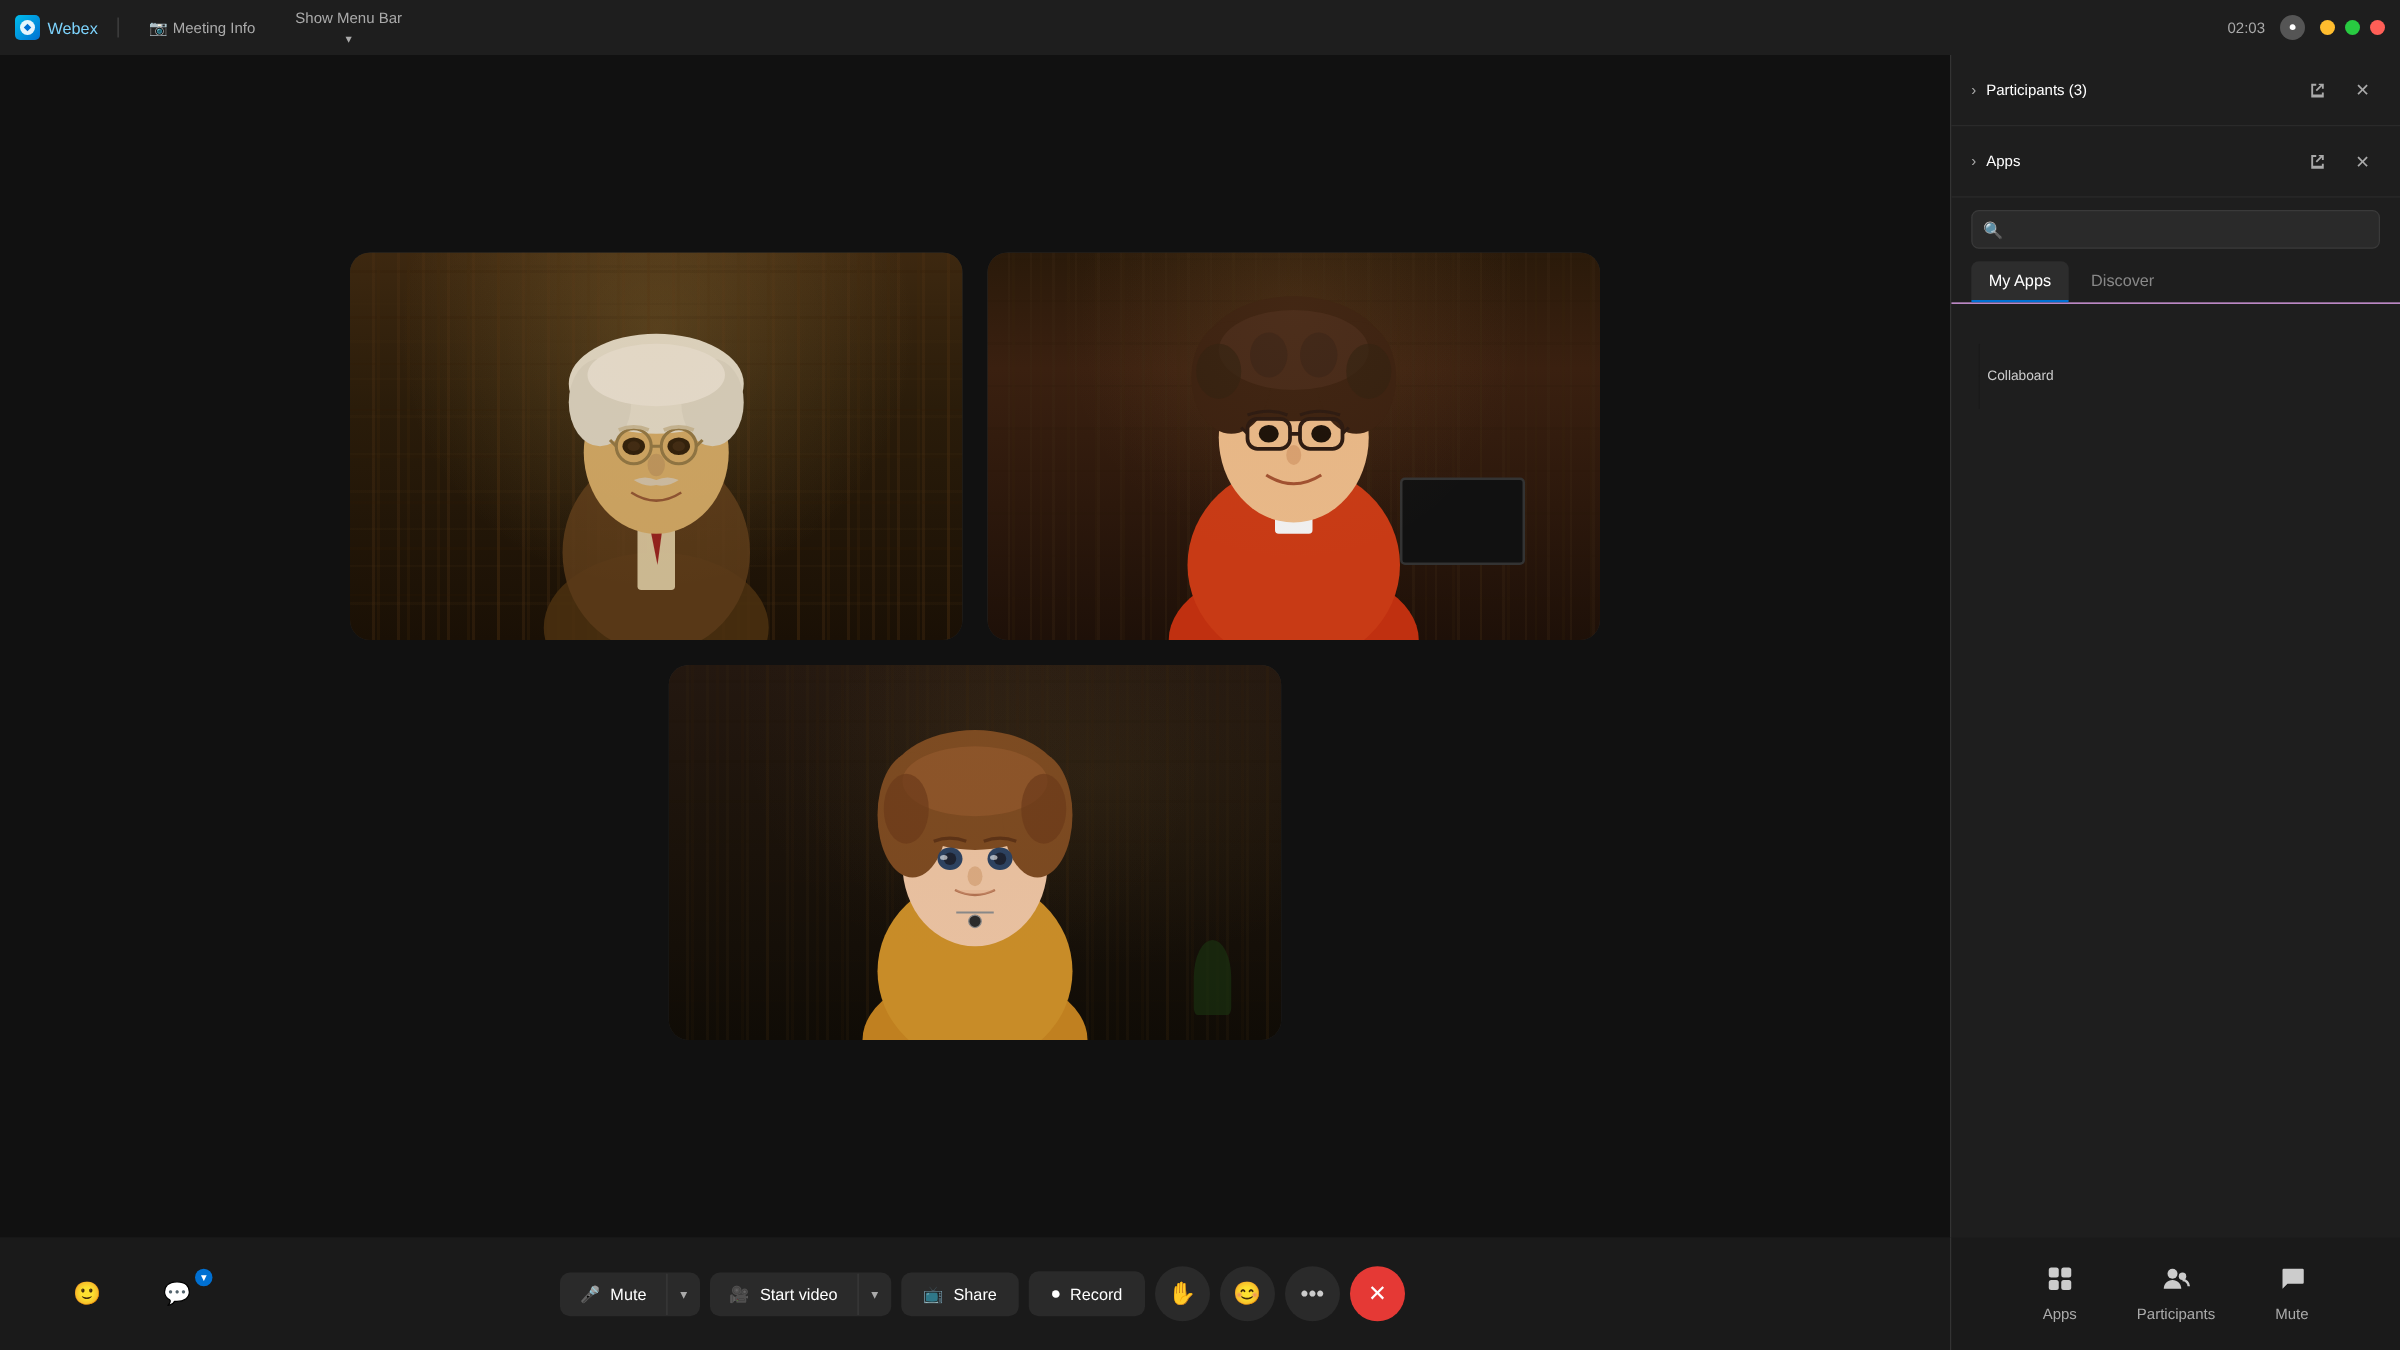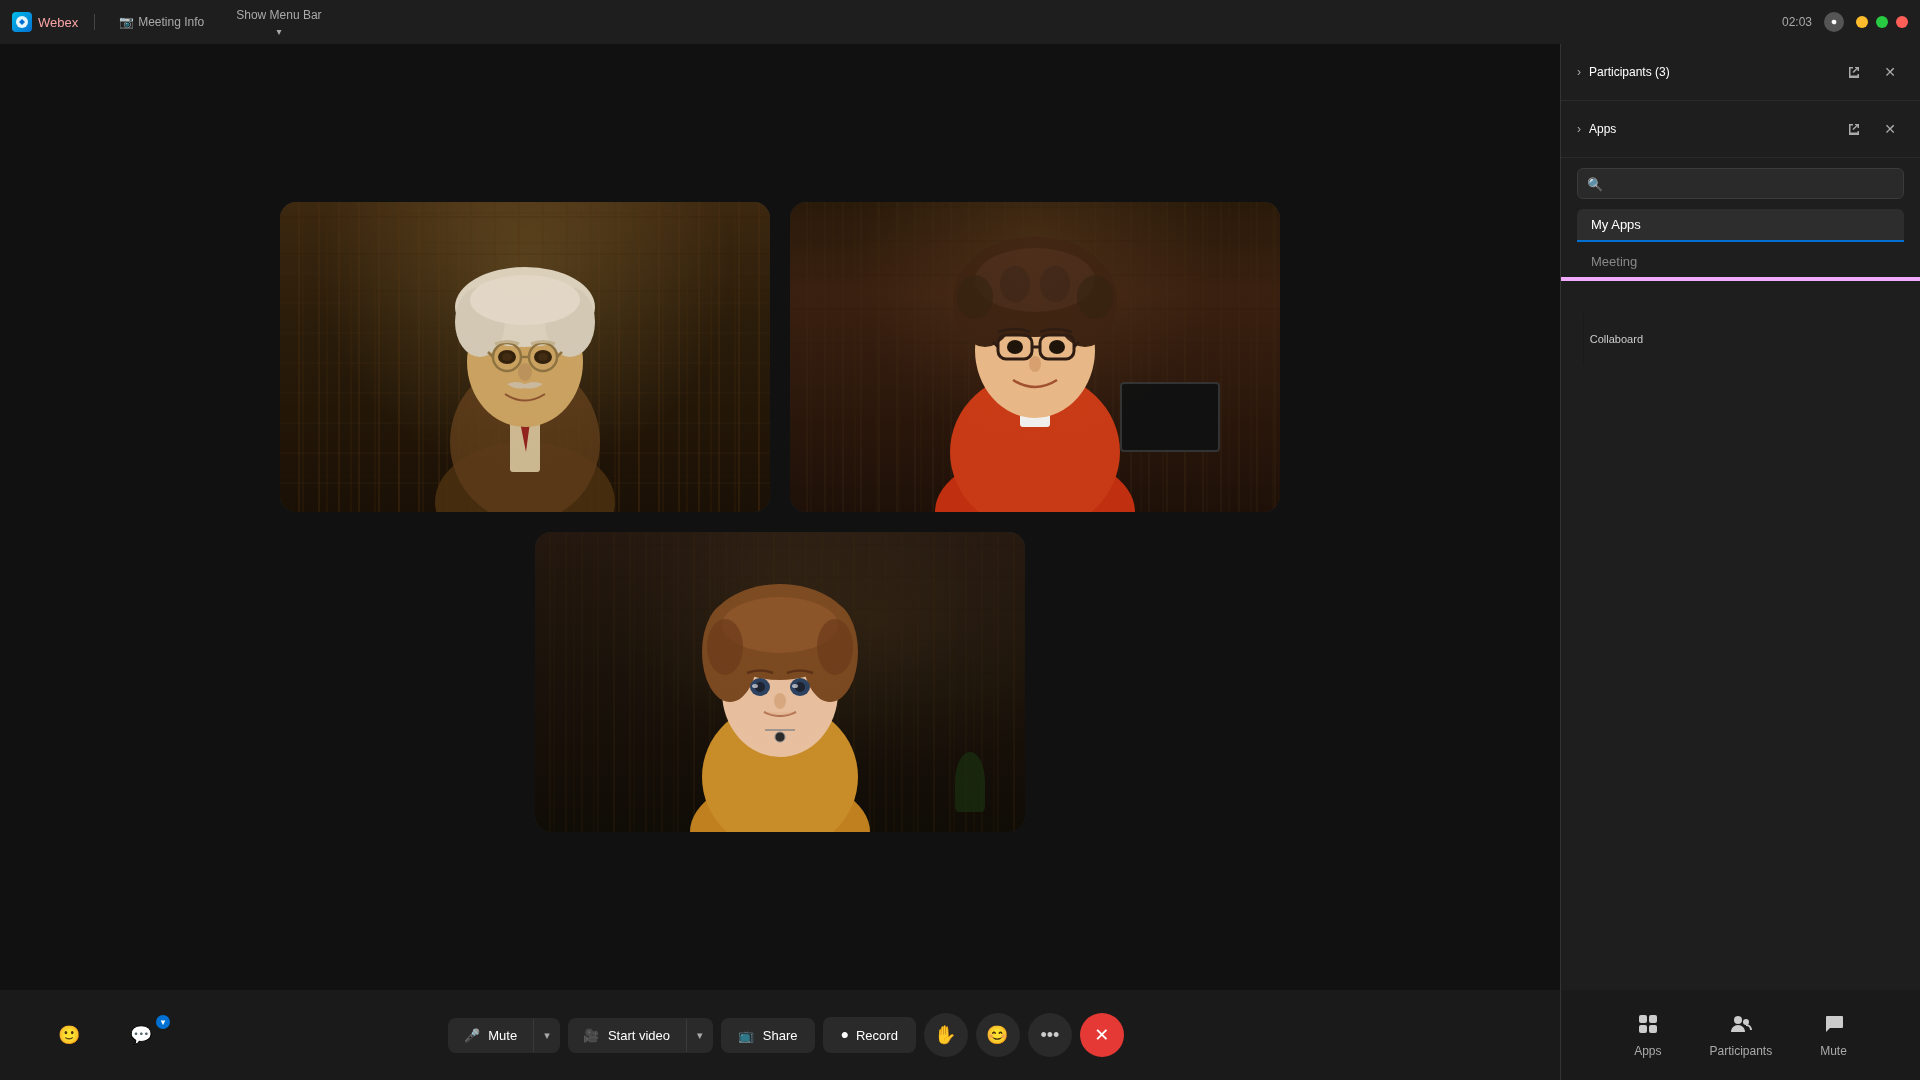--- a/index.html
+++ b/index.html
@@ -26,21 +26,21 @@
     .titlebar-left {
       display: flex;
       align-items: center;
       gap: 16px;
     }
     .webex-logo {
       display: flex;
       align-items: center;
       gap: 6px;
       font-size: 13px;
-      color: #fca5a5;
+      color: #7dd3fc;
     }
     .webex-logo-icon {
       width: 20px;
       height: 20px;
       background: linear-gradient(135deg, #00bceb, #0070d2);
       border-radius: 4px;
       display: flex;
       align-items: center;
       justify-content: center;
       font-size: 10px;
@@ -237,23 +237,22 @@
       top: 50%;
       transform: translateY(-50%);
       color: #888;
       font-size: 13px;
     }
 
     .apps-tabs {
       display: flex;
       padding: 0 16px;
       gap: 4px;
-      border-bottom: 4px solid #f0abfc;
+      border-bottom: 1px solid #f0abfc;
       margin-bottom: 16px;
-      flex-direction: column;
     }
 
     .apps-tab {
       padding: 8px 14px;
       font-size: 13px;
       cursor: pointer;
       border-radius: 6px 6px 0 0;
       color: #888;
     }
     .apps-tab.active {
@@ -766,21 +765,21 @@
     <div class="apps-search">
       <span class="apps-search-icon">🔍</span>
       <input type="text" placeholder="" style="">
     </div>
 
     <div class="apps-tabs">
       <div class="apps-tab active">
         <span>My Apps</span>
       </div>
       <div class="apps-tab">
-        <span>Meeting</span>
+        <span>Discover</span>
       </div>
     </div>
 
     <div class="apps-grid">
 
       <div class="app-item">
         <div class="app-icon">
           <svg width="42" height="42" viewBox="0 0 42 42">
             <rect width="42" height="42" rx="8" fill="#1a1a1a"></rect>
 

